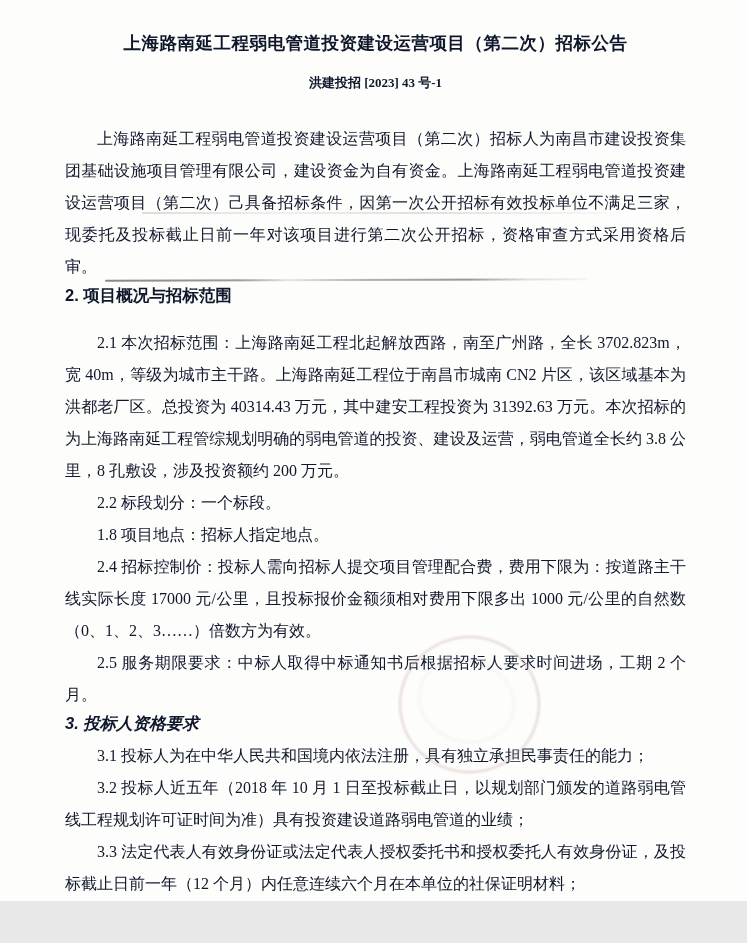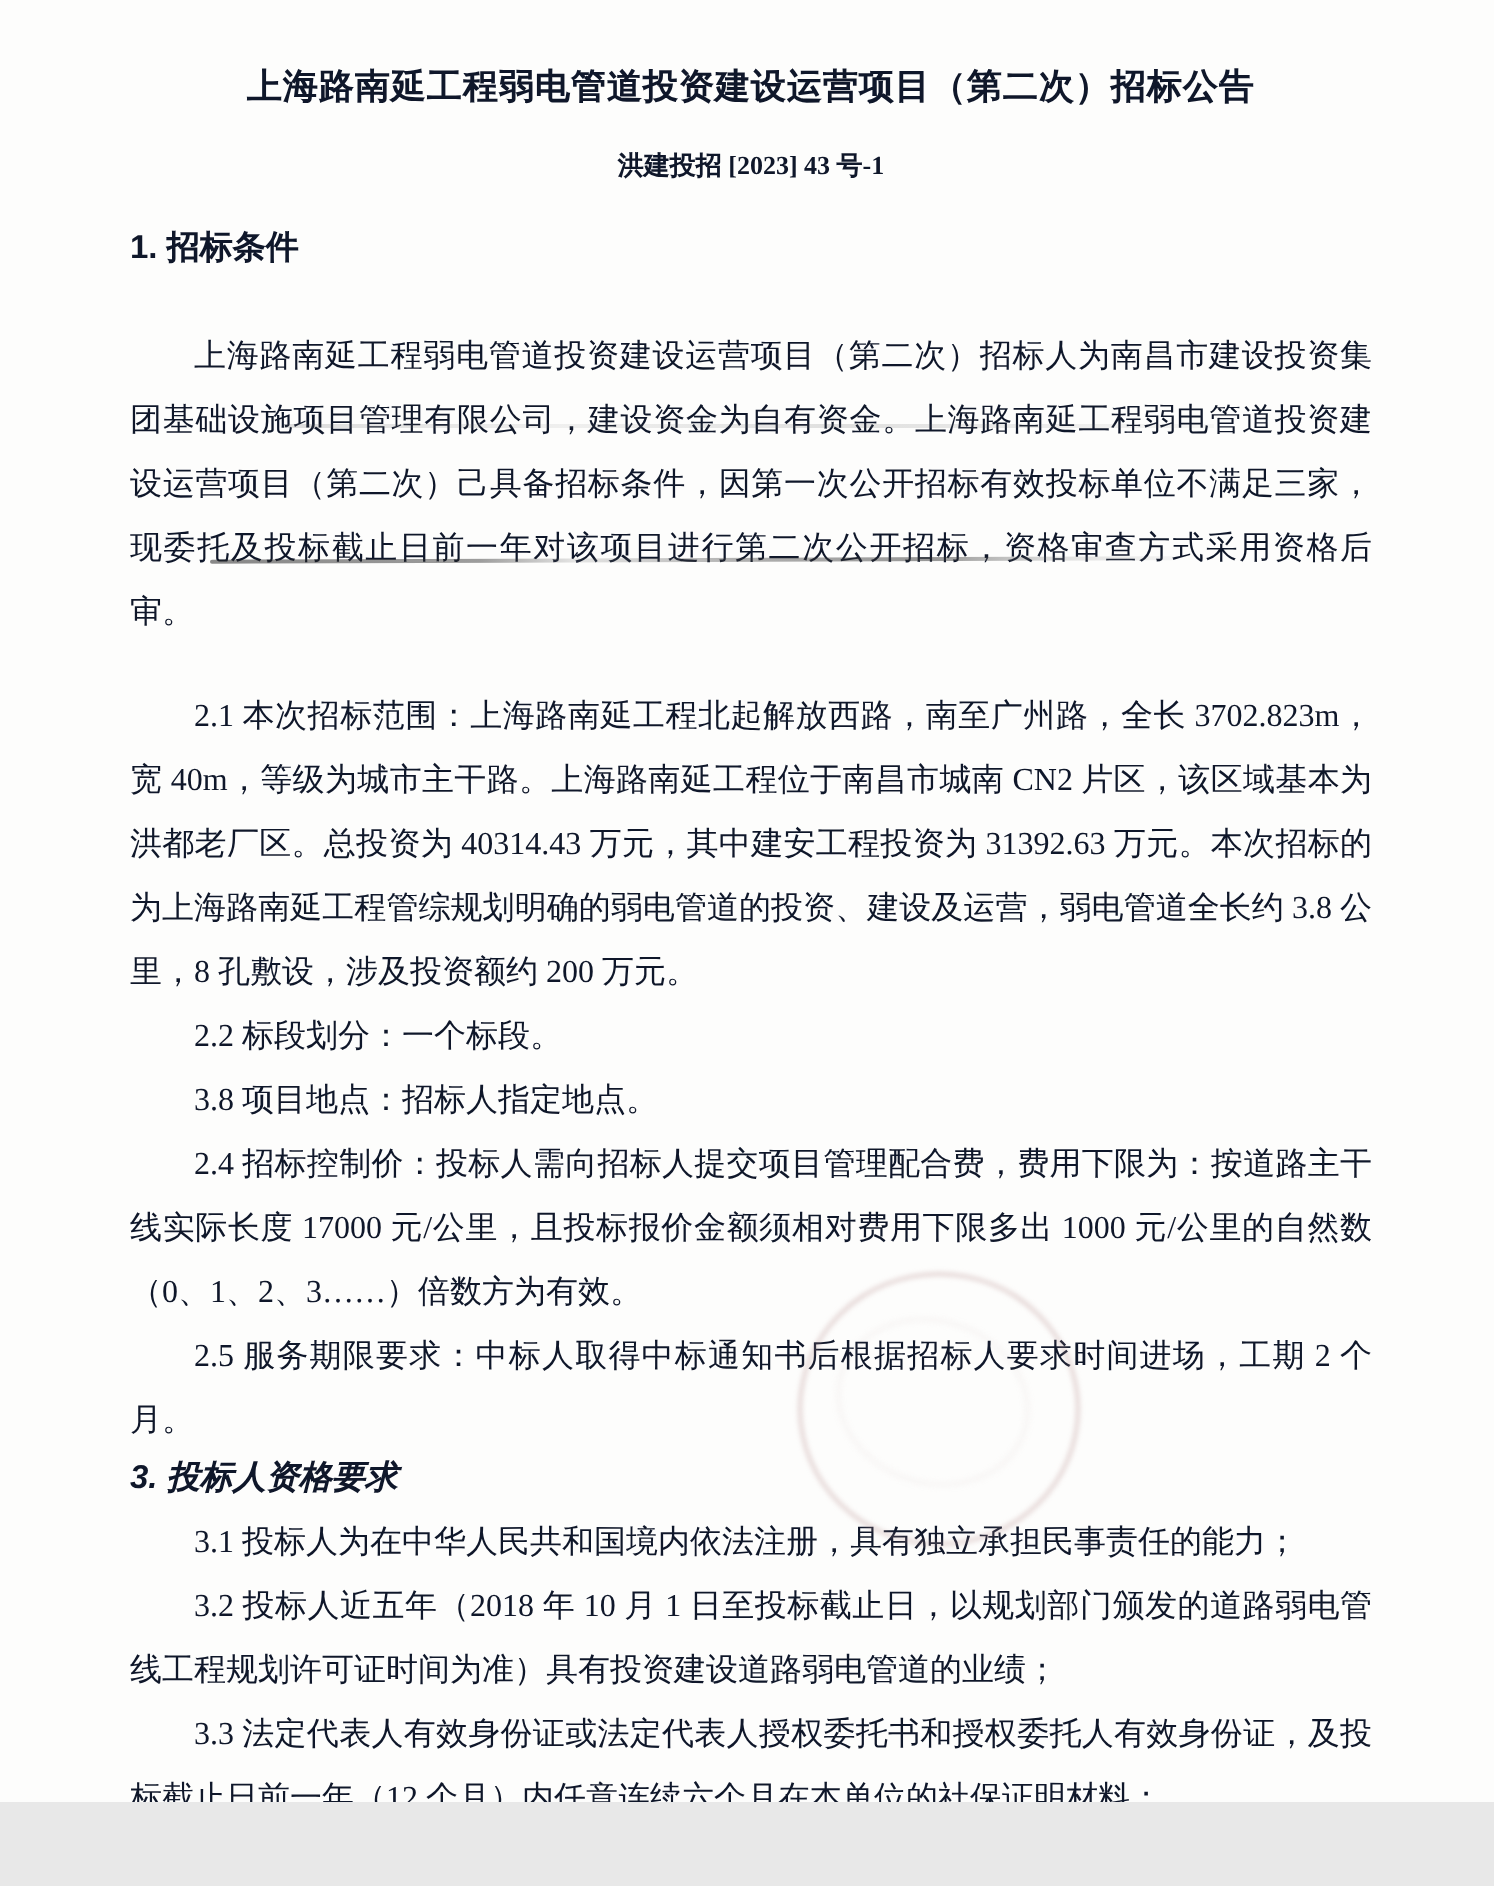--- a/index.html
+++ b/index.html
@@ -105,26 +105,26 @@
   <div class="scan-smudge"></div>
   <div class="scan-line"></div>
   <div class="seal"></div>
   <div class="seal-inner"></div>
 
   <div class="content">
 
     <p class="doc-title">上海路南延工程弱电管道投资建设运营项目（第二次）招标公告</p>
     <p class="doc-number">洪建投招 [2023] 43 号-1</p>
 
-    <p class="sec-heading">1. 招标条件</p>
     <p class="para first"><span class="u">上海路南延工程弱电管道投资建设运营项目（第二次）</span><span>招标人为</span><span class="u">南昌市建设投资集团基础设施项目管理有限公司</span><span>，建设资金为自有资金。</span><span class="u">上海路南延工程弱电管道投资建设运营项目（第二次）</span><span>己具备招标条件，因第一次公开招标有效投标单位不满足三家，现委托</span><span class="u">及投标截止日前一年</span><span>对该项目进行第二次公开招标，资格审查方式采用</span><span class="u">资格后审</span><span>。</span></p>
 
+    <p class="sec-heading h2">2. 项目概况与招标范围</p>
     <p class="para after-heading">2.1 本次招标范围：上海路南延工程北起解放西路，南至广州路，全长 3702.823m，宽 40m，等级为城市主干路。上海路南延工程位于南昌市城南 CN2 片区，该区域基本为洪都老厂区。总投资为 40314.43 万元，其中建安工程投资为 31392.63 万元。本次招标的为上海路南延工程管综规划明确的弱电管道的投资、建设及运营，弱电管道全长约 3.8 公里，8 孔敷设，涉及投资额约 200 万元。</p>
     <p class="para">2.2 标段划分：一个标段。</p>
-    <p class="para">3.8 项目地点：招标人指定地点。</p>
+    <p class="para">1.8 项目地点：招标人指定地点。</p>
     <p class="para">2.4 招标控制价：投标人需向招标人提交项目管理配合费，费用下限为：按道路主干线实际长度 17000 元/公里，且投标报价金额须相对费用下限多出 1000 元/公里的自然数（0、1、2、3……）倍数方为有效。</p>
     <p class="para">2.5 服务期限要求：中标人取得中标通知书后根据招标人要求时间进场，工期 2 个月。</p>
 
     <p class="sec-heading h3">3. 投标人资格要求</p>
     <p class="para after-heading3">3.1 投标人为在中华人民共和国境内依法注册，具有独立承担民事责任的能力；</p>
     <p class="para">3.2 投标人近五年（2018 年 10 月 1 日至投标截止日，以规划部门颁发的道路弱电管线工程规划许可证时间为准）具有投资建设道路弱电管道的业绩；</p>
     <p class="para">3.3 法定代表人有效身份证或法定代表人授权委托书和授权委托人有效身份证，及投标截止日前一年（12 个月）内任意连续六个月在本单位的社保证明材料；</p>
 
   </div>
 </div>

